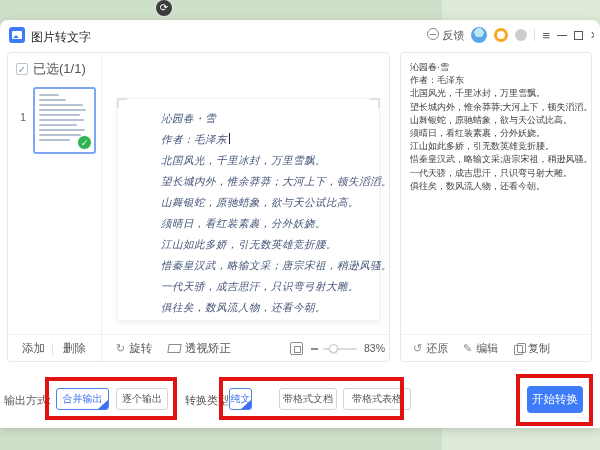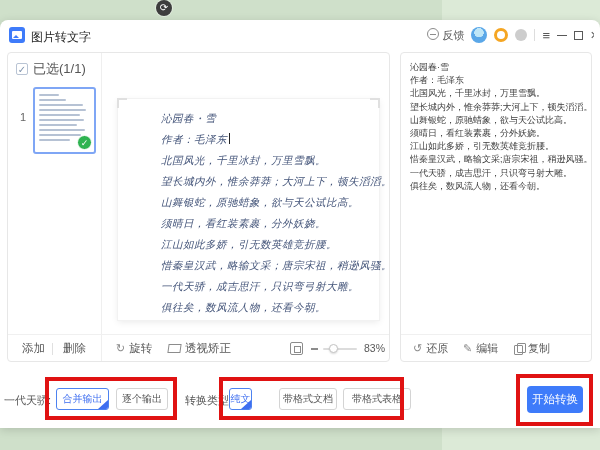--- a/index.html
+++ b/index.html
@@ -238,21 +238,21 @@
       <span class="gicon">✎</span>
       <span>编辑</span>
     </div>
     <div class="item" style="left:113px">
       <span class="copy-icon"></span>
       <span>复制</span>
     </div>
   </div>
 </div>
 
-<div class="abs blabel" style="left:4px; top:393px">一代天骄:</div>
+<div class="abs blabel" style="left:4px; top:393px">输出方式:</div>
 <div class="abs optbtn sel" style="left:56px; width:53px">合并输出</div>
 <div class="abs optbtn" style="left:116px; width:52px">逐个输出</div>
 
 <div class="abs blabel" style="left:185px; top:393px">转换类型:</div>
 <div class="abs optbtn sel" style="left:229px; width:23px">纯文字</div>
 <div class="abs optbtn" style="left:279px; width:58px">带格式文档</div>
 <div class="abs optbtn" style="left:343px; width:68px">带格式表格</div>
 
 <div class="abs start-btn">开始转换</div>
 

